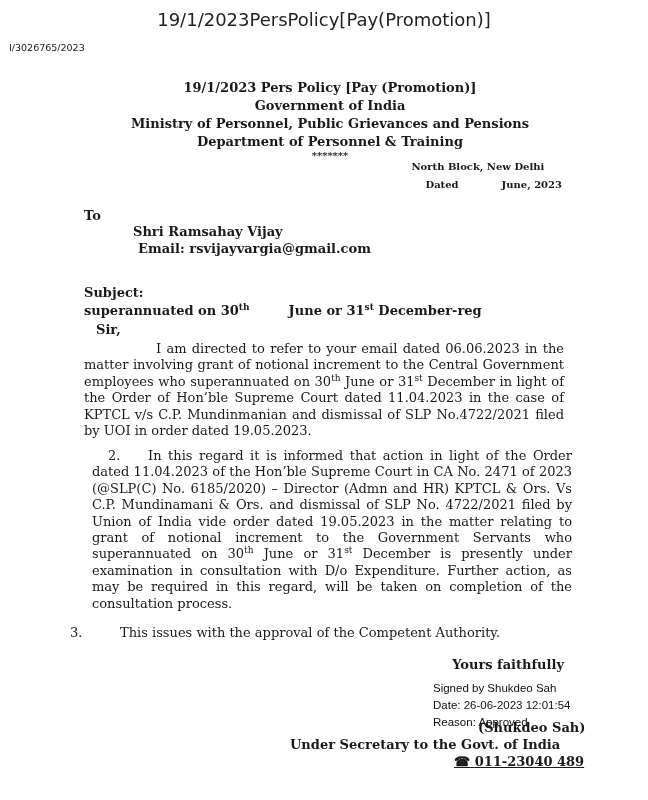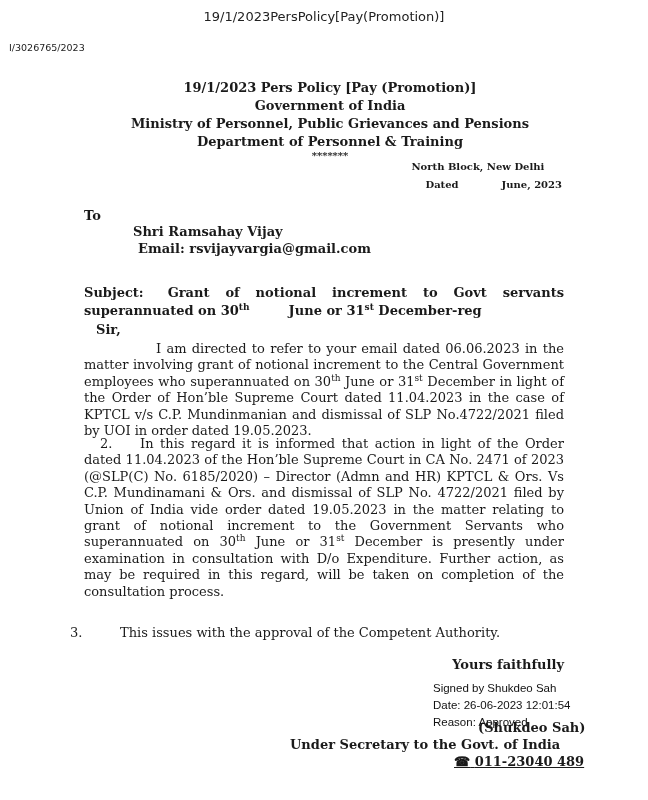--- a/index.html
+++ b/index.html
@@ -1,18 +1,18 @@
 <!DOCTYPE html>
 <html><head>
 <meta charset="utf-8">
 <style>
   html, body { margin:0; padding:0; background:#ffffff; }
   body { width:648px; height:800px; position:relative; overflow:hidden; color:#1a1a1a; font-family:"DejaVu Serif", serif; }
   .abs { position:absolute; }
-  .hdr-title { top:9px; left:0; width:648px; text-align:center; font-family:"DejaVu Sans", sans-serif; font-size:13px; color:#222; }
+  .hdr-title { top:9px; left:0; width:648px; text-align:center; font-family:"DejaVu Sans", sans-serif; font-size:18px; color:#222; }
   .file-no { top:42px; left:9px; font-family:"DejaVu Sans", sans-serif; font-size:9.5px; color:#222; }
   .center-block { left:80px; width:500px; text-align:center; font-weight:bold; font-size:13px; line-height:18px; }
   .stars { font-size:10px; line-height:10px; }
   .right-block { right:86px; text-align:left; font-weight:bold; font-size:10px; line-height:18px; }
   .b { font-weight:bold; font-size:13px; }
   .para { left:84px; width:480px; font-size:13px; line-height:16.4px; text-align:justify; }
   sup { font-size:9px; line-height:0; }
   .sig { font-family:"Liberation Sans", sans-serif; font-size:11.5px; color:#111; line-height:17px; }
 </style>
 </head>
@@ -38,44 +38,35 @@
   </div>
 </div>
 
 <div class="abs b" style="top:208px;left:84px;">To</div>
 <div class="abs b" style="top:224px;left:133px;">Shri Ramsahay Vijay</div>
 <div class="abs b" style="top:241px;left:138px;">Email: rsvijayvargia@gmail.com</div>
 
 <div class="abs" style="top:284px;left:84px;width:480px;font-weight:bold;font-size:13px;line-height:18px;">
   <div style="display:flex;justify-content:space-between;">
     <span>Subject:</span>
-    <span style="flex:1;display:flex;justify-content:space-between;margin-left:24px;">
-      <span>Grant</span>
-        <span>of</span>
-        <span>notional</span>
-        <span>increment</span>
-        <span>to</span>
-        <span>Govt</span>
-        <span>servants</span>
-    </span>
   </div>
   <div>
     <span>superannuated on 30</span><sup>th</sup>
     <span style="display:inline-block;width:30px;"></span>
     <span>June or 31</span><sup>st</sup><span> December-reg</span>
   </div>
 </div>
 
 <div class="abs b" style="top:322px;left:84px;margin-left:12px;">Sir,</div>
 
 <div class="abs para" style="top:341px;text-indent:72px;">
   <span>I am directed to refer to your email dated 06.06.2023 in the matter involving  grant of notional increment to the Central Government employees who superannuated on 30</span><sup>th</sup><span> June or 31</span><sup>st</sup><span> December in light of the Order of Hon’ble Supreme Court dated 11.04.2023 in the case of KPTCL v/s C.P. Mundinmanian and dismissal of SLP No.4722/2021 filed by UOI in order dated 19.05.2023.</span>
 </div>
 
-<div class="abs para" style="top:436px;">
+<div class="abs para" style="top:448px;margin-left:8px;">
   <span style="display:inline-block;width:56px;padding-left:16px;box-sizing:border-box;">2.</span><span>In this regard it is informed that action in light of the Order dated 11.04.2023 of the Hon’ble Supreme Court in CA No. 2471 of 2023 (@SLP(C) No. 6185/2020) – Director (Admn and HR) KPTCL &amp; Ors. Vs C.P. Mundinamani &amp; Ors. and dismissal of SLP No. 4722/2021 filed by Union of India vide order dated 19.05.2023 in the matter relating to grant of notional increment to the Government Servants who superannuated on 30</span><sup>th</sup><span> June or 31</span><sup>st</sup><span> December is presently under examination in consultation with D/o Expenditure.  Further action, as may be required in this regard, will be taken on completion of the consultation process.</span>
 </div>
 
 <div class="abs" style="top:625px;left:70px;font-size:13px;">
   <span style="display:inline-block;width:50px;">3.</span><span>This issues with the approval of the Competent Authority.</span>
 </div>
 
 <div class="abs b" style="top:657px;right:84px;">Yours faithfully</div>
 
 <div class="abs sig" style="top:680px;left:433px;">

